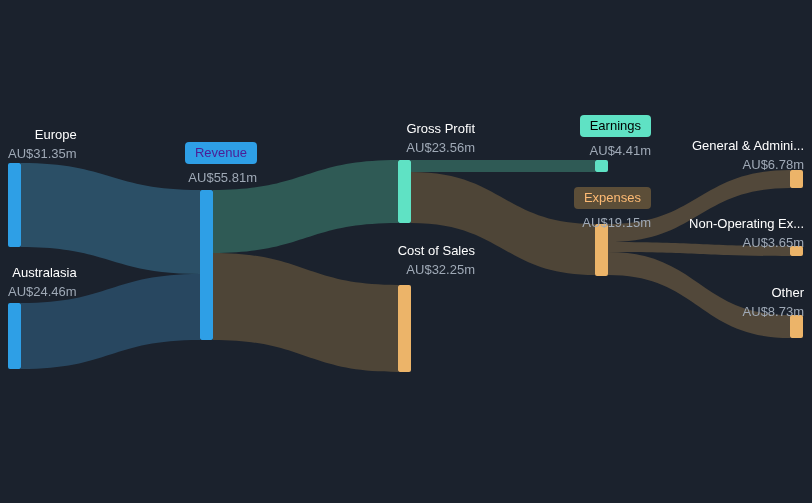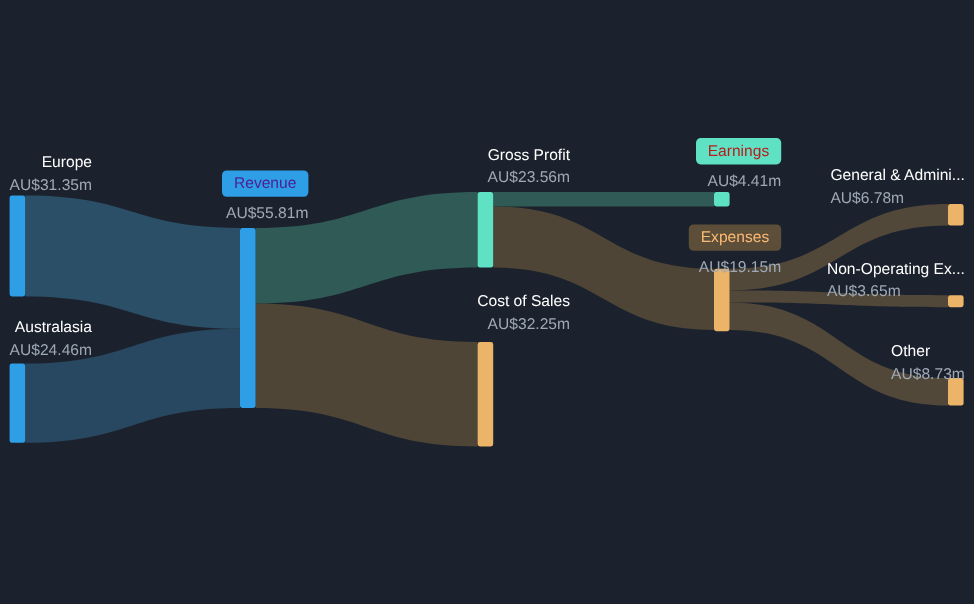--- a/index.html
+++ b/index.html
@@ -18,31 +18,31 @@
   .lbl{
     position:absolute;
     font-size:13px;
     line-height:19px;
     white-space:nowrap;
     text-align:right;
   }
   .lbl .name{color:#ffffff;}
   .lbl .val{color:#9fa9b6;}
   .center{}
-  .right{text-align:left;}
+  .right{text-align:right;}
   .pill{
     display:inline-block;
     padding:3px 10px;
     border-radius:4px;
     font-size:13px;
     line-height:16px;
     cursor:default;
   }
   .pill-revenue{background:#2e9fe6;color:#4c1d95;}
-  .pill-earnings{background:#5fe2c4;color:#b91c1c;}
+  .pill-earnings{background:#5fe2c4;color:#000000;}
   .pill-expenses{background:#5c4e38;color:#fdba74;}
   .pill-row{margin-bottom:4px;}
 </style>
 </head>
 <body>
 
 <div class="chart">
   <svg id="sankey-svg" width="812" height="503" viewBox="0 0 812 503">
       <path d="M 21 163 C 110.5 163 110.5 190 200 190 L 200 274 C 110.5 274 110.5 247 21 247 Z" fill="#2b4f66"></path>
       <path d="M 21 303 C 110.5 303 110.5 274 200 274 L 200 340 C 110.5 340 110.5 369 21 369 Z" fill="#284760"></path>

